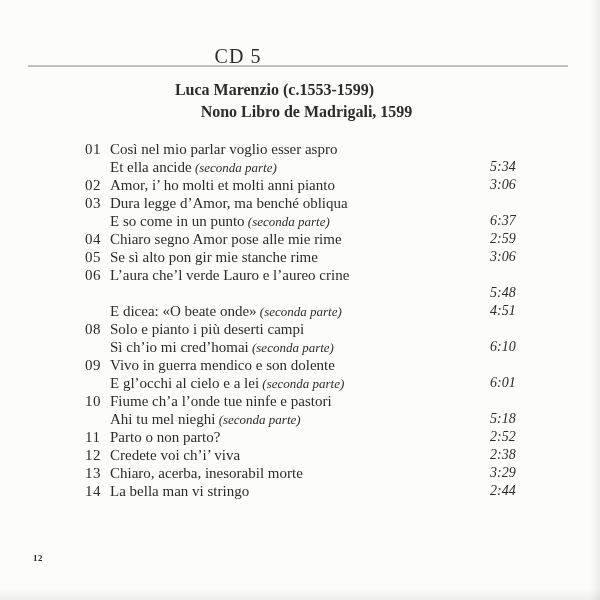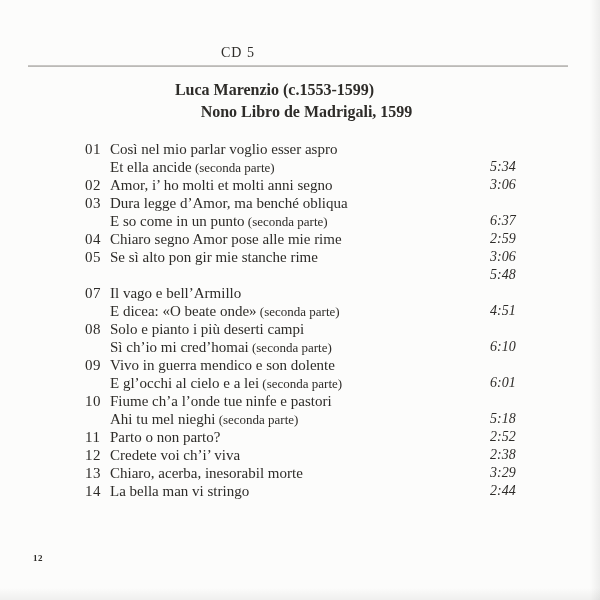--- a/index.html
+++ b/index.html
@@ -20,21 +20,21 @@
     height: 600px;
     background: #fcfcfb;
     overflow: hidden;
   }
   .cd-label {
     position: absolute;
     top: 45px;
     left: 0;
     width: 476px;
     text-align: center;
-    font-size: 14px;
+    font-size: 20px;
     letter-spacing: 1px;
     font-variant-numeric: oldstyle-nums;
   }
   .rule {
     position: absolute;
     top: 65px;
     left: 28px;
     width: 540px;
     height: 2px;
     background: linear-gradient(to bottom, #c6c4c1, #a8a6a3);
@@ -65,20 +65,21 @@
     position: relative;
     height: 18px;
     white-space: nowrap;
   }
   .num {
     display: inline-block;
     width: 25px;
     letter-spacing: 0.5px;
   }
   .note {
+    font-style: italic;
     font-size: 13px;
   }
   .time {
     position: absolute;
     left: 405px;
     top: 0;
     font-style: italic;
     font-size: 14px;
     text-align: center;
   }
@@ -113,27 +114,27 @@
 <body>
 
 <div class="page">
   <div class="cd-label">CD 5</div>
   <div class="rule"></div>
   <div class="artist">Luca Marenzio (c.1553-1599)</div>
   <div class="album">Nono Libro de Madrigali, 1599</div>
   <div class="tracklist" id="tracklist">
       <div class="line"><span class="num">01</span><span class="txt">Così nel mio parlar voglio esser aspro</span></div>
       <div class="line"><span class="num"></span><span class="txt">Et ella ancide<span class="note"> (seconda parte)</span></span><span class="time">5:34</span></div>
-      <div class="line"><span class="num">02</span><span class="txt">Amor, i’ ho molti et molti anni segno</span><span class="time">3:06</span></div>
+      <div class="line"><span class="num">02</span><span class="txt">Amor, i’ ho molti et molti anni pianto</span><span class="time">3:06</span></div>
       <div class="line"><span class="num">03</span><span class="txt">Dura legge d’Amor, ma benché obliqua</span></div>
       <div class="line"><span class="num"></span><span class="txt">E so come in un punto<span class="note"> (seconda parte)</span></span><span class="time">6:37</span></div>
       <div class="line"><span class="num">04</span><span class="txt">Chiaro segno Amor pose alle mie rime</span><span class="time">2:59</span></div>
       <div class="line"><span class="num">05</span><span class="txt">Se sì alto pon gir mie stanche rime</span><span class="time">3:06</span></div>
+      <div class="line"><span class="num">06</span><span class="txt">L’aura che’l verde Lauro e l’aureo crine</span></div>
       <div class="line"><span class="num"></span><span class="time">5:48</span></div>
-      <div class="line"><span class="num">07</span><span class="txt">Il vago e bell’Armillo</span></div>
       <div class="line"><span class="num"></span><span class="txt">E dicea: «O beate onde»<span class="note"> (seconda parte)</span></span><span class="time">4:51</span></div>
       <div class="line"><span class="num">08</span><span class="txt">Solo e pianto i più deserti campi</span></div>
       <div class="line"><span class="num"></span><span class="txt">Sì ch’io mi cred’homai<span class="note"> (seconda parte)</span></span><span class="time">6:10</span></div>
       <div class="line"><span class="num">09</span><span class="txt">Vivo in guerra mendico e son dolente</span></div>
       <div class="line"><span class="num"></span><span class="txt">E gl’occhi al cielo e a lei<span class="note"> (seconda parte)</span></span><span class="time">6:01</span></div>
       <div class="line"><span class="num">10</span><span class="txt">Fiume ch’a l’onde tue ninfe e pastori</span></div>
       <div class="line"><span class="num"></span><span class="txt">Ahi tu mel nieghi<span class="note"> (seconda parte)</span></span><span class="time">5:18</span></div>
       <div class="line"><span class="num">11</span><span class="txt">Parto o non parto?</span><span class="time">2:52</span></div>
       <div class="line"><span class="num">12</span><span class="txt">Credete voi ch’i’ viva</span><span class="time">2:38</span></div>
       <div class="line"><span class="num">13</span><span class="txt">Chiaro, acerba, inesorabil morte</span><span class="time">3:29</span></div>

